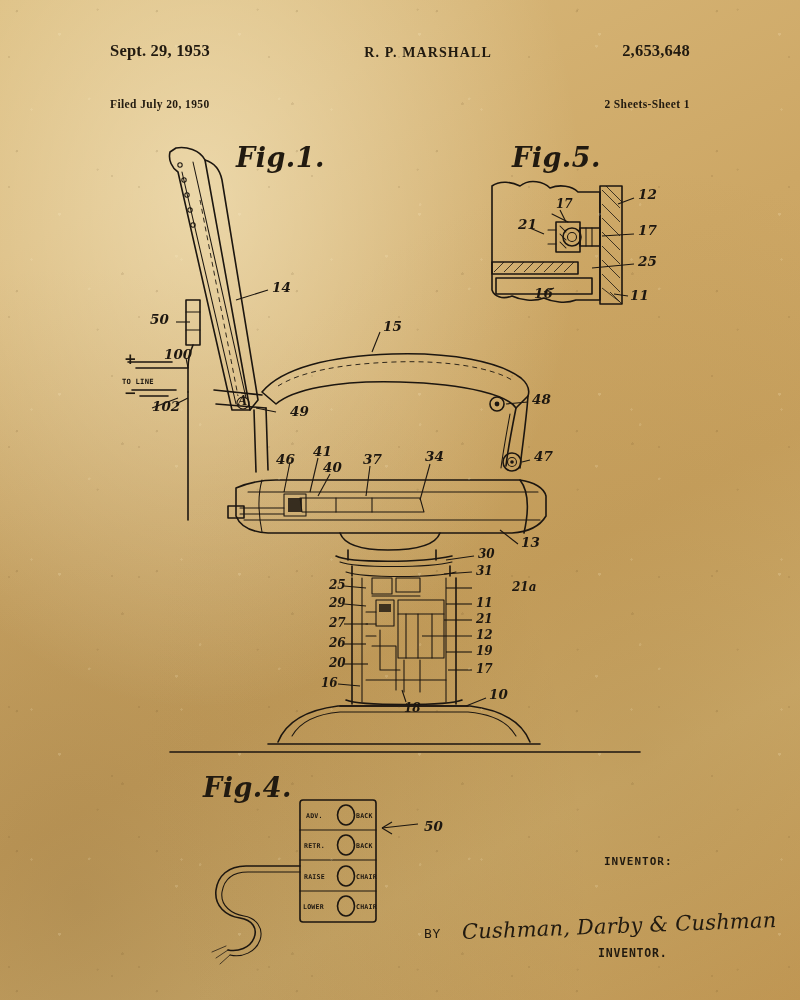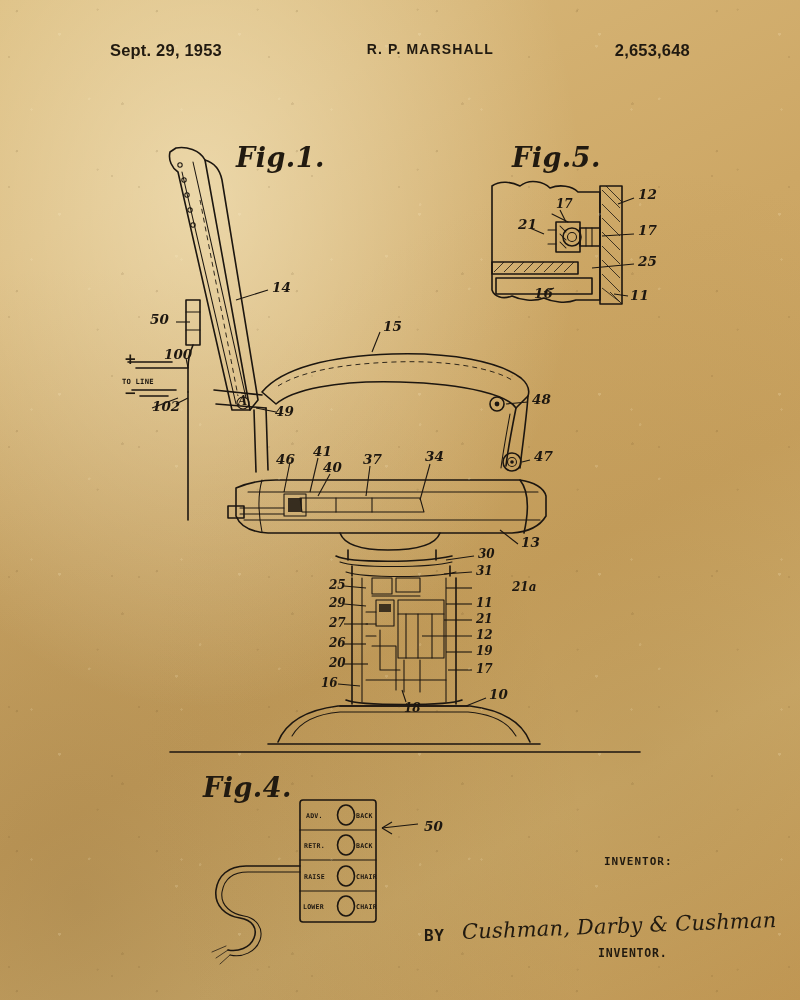--- a/index.html
+++ b/index.html
@@ -42,22 +42,22 @@
       radial-gradient(circle at 56% 88%, rgba(90,65,30,0.20) 0 1.2px, transparent 1.4px),
       radial-gradient(circle at 91% 93%, rgba(255,244,210,0.26) 0 1.2px, transparent 1.4px);
     background-size: 140px 140px, 180px 180px, 160px 160px, 210px 210px, 130px 130px, 190px 190px, 170px 170px, 150px 150px, 200px 200px, 220px 220px;
   }
 
   
   .hdr-row {
     position: absolute;
     left: 0; right: 0;
     display: flex;
-    align-items: flex-start;
-    font-family: Liberation Sans, sans-serif;
+    align-items: flex-end;
+    font-family: Liberation Serif, serif;
   }
   #hdr-line1 { top: 41px; padding: 0 110px; justify-content: space-between; }
   #hdr-date   { font-size: 16.5px; font-weight: bold; letter-spacing: 0.2px; }
   #hdr-name   { font-size: 14px; font-weight: bold; letter-spacing: 1.1px; margin-left: 24px; }
   #hdr-number { font-size: 16.5px; font-weight: bold; letter-spacing: 0.2px; }
   #hdr-title {
     position: absolute; top: 70px; left: 0; right: 0;
     text-align: center;
     font-family: "DejaVu Sans Mono", monospace;
     font-size: 11.5px; font-weight: bold; letter-spacing: 0.9px;
@@ -121,22 +121,22 @@
     font-family: "DejaVu Serif", serif;
     font-style: italic;
     font-weight: bold;
     font-size: 21px;
     letter-spacing: 0.4px;
   }
   #by-word {
     position: absolute;
     left: 424px; top: 926px;
     font-family: "DejaVu Sans Mono", monospace;
-    font-size: 16px;
-    font-weight: bold;
+    font-size: 13px;
+    font-weight: normal;
     letter-spacing: 0.6px;
   }
   #attys-sig {
     position: absolute;
     left: 462px; top: 920px;
     font-family: "DejaVu Serif", serif;
     font-style: italic;
     font-size: 21px;
     letter-spacing: 0.2px;
     transform: rotate(-2.2deg);
@@ -172,20 +172,24 @@
 </style>
 </head>
 <body>
 
 <div id="sheet">
 
   <div class="hdr-row" id="hdr-line1">
     <span id="hdr-date">Sept. 29, 1953</span>
     <span id="hdr-name">R. P. MARSHALL</span>
     <span id="hdr-number">2,653,648</span>
+  </div>
+  <div class="hdr-row" id="hdr-line2">
+    <span id="hdr-filed">Filed July 20, 1950</span>
+    <span id="hdr-sheet">2 Sheets-Sheet 1</span>
   </div>
 
   <svg width="800" height="1000" viewBox="0 0 800 1000">
 
     <g>
 
       <path class="ln" d="M170,152 C168,160 172,168 178,172 L232,410 L250,410 L205,160 C200,150 186,146 176,148 Z"></path>
 
       <path class="ln-thin" d="M182,172 L236,404"></path>
       <path class="ln-thin" d="M193,162 L246,398"></path>
@@ -368,21 +372,21 @@
 
   <div class="fig-label" id="fig1-label">Fig.1.</div>
   <div class="fig-label" id="fig5-label">Fig.5.</div>
   <div class="fig-label" id="fig4-label">Fig.4.</div>
 
   <div class="ref" style="left:272px; top:279px;">14</div>
   <div class="ref" style="left:383px; top:318px;">15</div>
   <div class="ref" style="left:150px; top:311px;">50</div>
   <div class="ref" style="left:164px; top:346px;">100</div>
   <div class="ref" style="left:152px; top:398px;">102</div>
-  <div class="ref" style="left:275px; top:403px;">49</div>
+  <div class="ref" style="left:290px; top:403px;">49</div>
   <div class="ref" style="left:532px; top:391px;">48</div>
   <div class="ref" style="left:534px; top:448px;">47</div>
   <div class="ref" style="left:276px; top:451px;">46</div>
   <div class="ref" style="left:313px; top:443px;">41</div>
   <div class="ref" style="left:323px; top:459px;">40</div>
   <div class="ref" style="left:363px; top:451px;">37</div>
   <div class="ref" style="left:425px; top:448px;">34</div>
   <div class="ref" style="left:521px; top:534px;">13</div>
   <div class="ref sm" style="left:478px; top:547px;">30</div>
   <div class="ref sm" style="left:476px; top:564px;">31</div>

